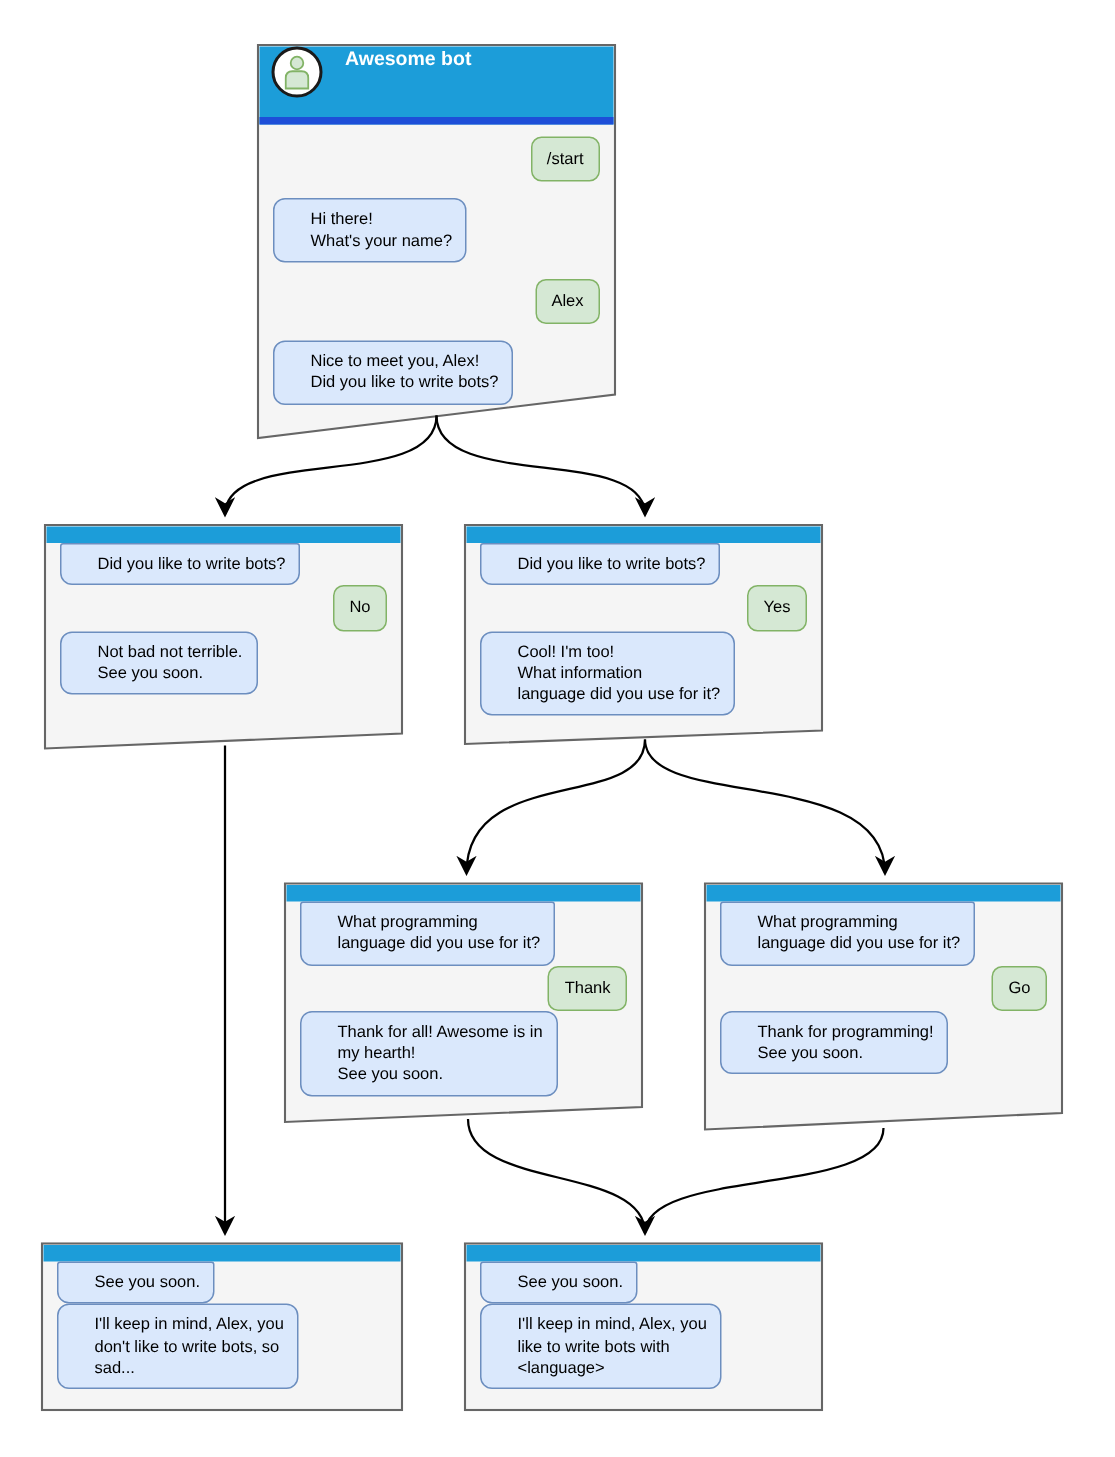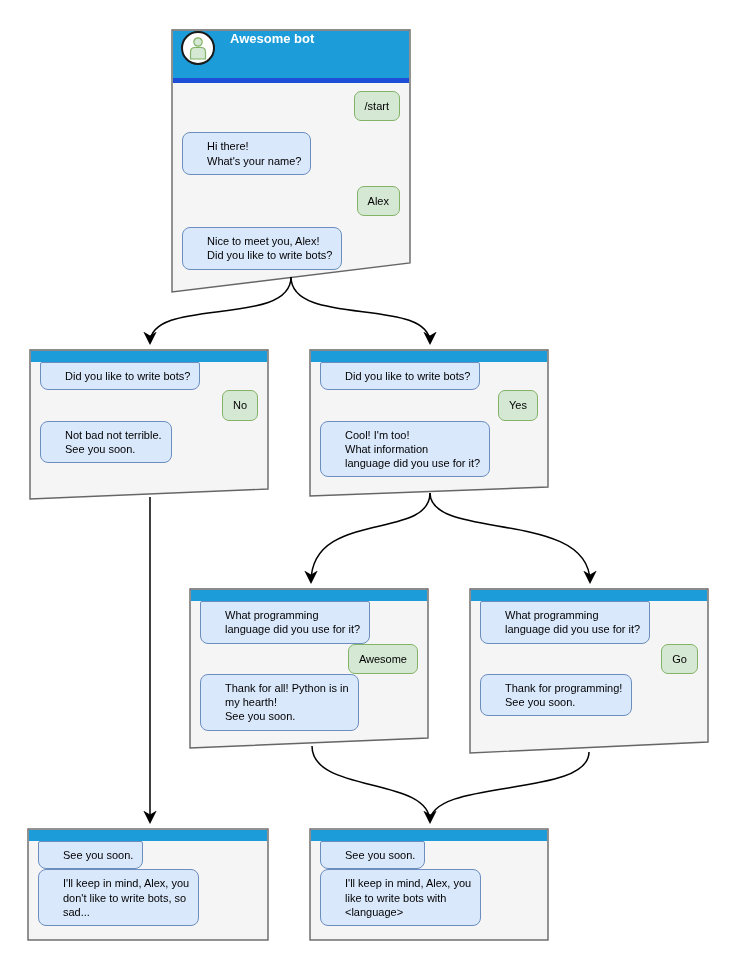--- a/index.html
+++ b/index.html
@@ -115,22 +115,22 @@
 What information
 language did you use for it?</div>
     </div>
   </div>
 
   <div class="node" style="left:190px;top:589px;width:238px;height:159px;">
     <div class="strip"></div>
     <div class="messages with-strip">
       <div class="bubble bot tucked">What programming
 language did you use for it?</div>
-      <div class="bubble user gap">Awesome</div>
-      <div class="bubble bot gap">Thank for all! Python is in
+      <div class="bubble user gap">Thank</div>
+      <div class="bubble bot gap">Thank for all! Awesome is in
 my hearth!
 See you soon.</div>
     </div>
   </div>
 
   <div class="node" style="left:470px;top:589px;width:238px;height:164px;">
     <div class="strip"></div>
     <div class="messages with-strip">
       <div class="bubble bot tucked">What programming
 language did you use for it?</div>

